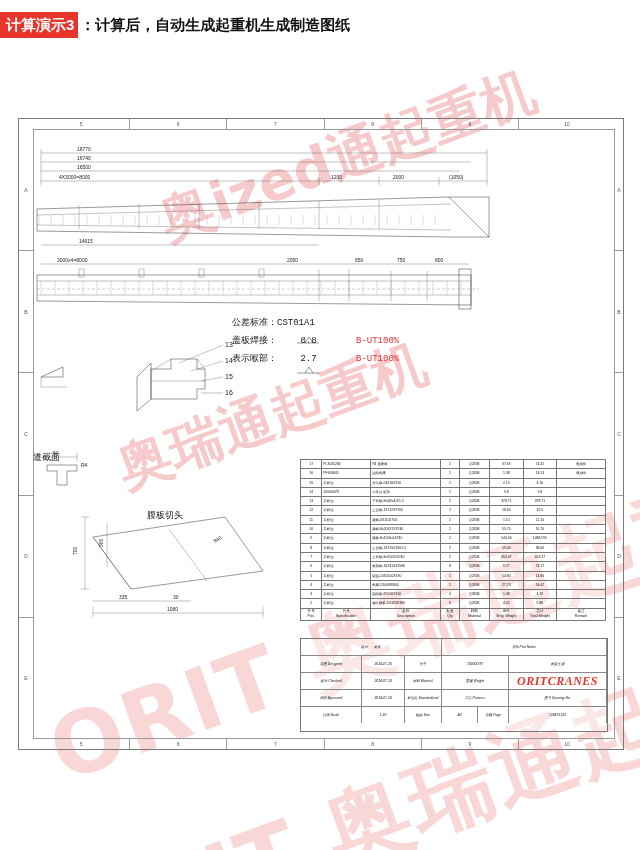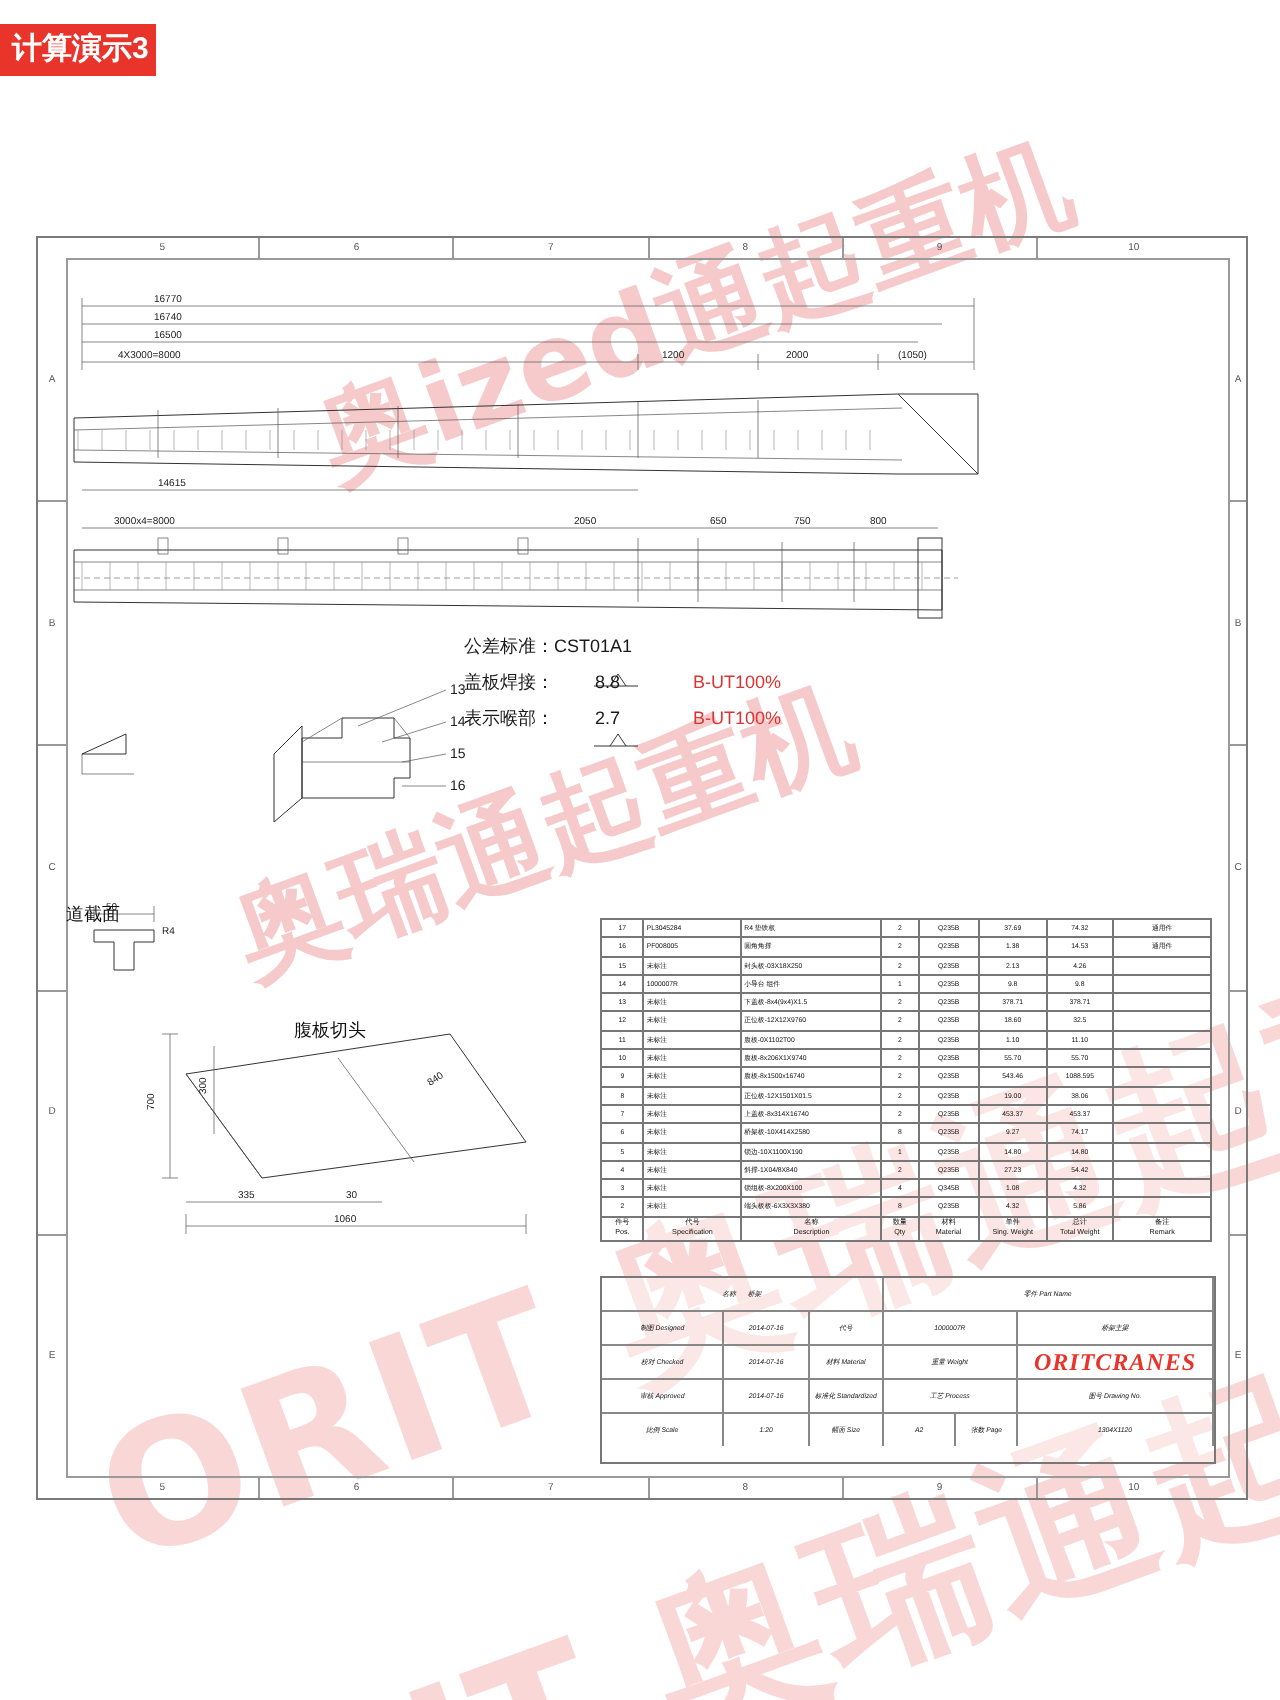--- a/index.html
+++ b/index.html
@@ -63,21 +63,21 @@
   .ln{stroke:#333;stroke-width:.5;fill:none;}
   .ln-thin{stroke:#555;stroke-width:.35;fill:none;}
   .ln-dash{stroke:#777;stroke-width:.35;fill:none;stroke-dasharray:3 2;}
   .hatch{stroke:#888;stroke-width:.3;}
   .dimtxt{font-size:5px;fill:#222;font-family:"Liberation Sans",sans-serif;}
   
   .notes{
     position:absolute;left:213px;top:195px;width:240px;font-size:9px;color:#1a1a1a;
     line-height:18px;
   }
-  .notes div{white-space:nowrap;}
+  .notes div{white-space:nowrap;font-family:Liberation Mono, monospace;}
   .notes .red{color:#d33;}
   .sec-label{position:absolute;font-size:9px;color:#111;}
   
   .bom{
     position:absolute;left:281px;top:340px;width:306px;border-collapse:collapse;
     font-size:3.4px;color:#111;background:rgba(255,255,255,.35);
   }
   .bom td,.bom th{border:.4px solid #777;padding:0 1px;height:8.3px;line-height:8.3px;
     white-space:nowrap;overflow:hidden;}
   .bom .c{text-align:center;}
@@ -91,20 +91,21 @@
   .tb-row{display:flex;border-bottom:.4px solid #888;font-style:italic;}
   .tb-cell{border-right:.4px solid #888;padding:1px 2px;box-sizing:border-box;}
   .brand{color:#e8342a;font-size:12px;font-weight:bold;letter-spacing:.5px;
     font-family:"Liberation Serif",serif;}
 </style>
 </head>
 <body>
 
 <div class="title-bar">
   <span class="title-badge">计算演示3</span>
+  <span class="title-rest">：计算后，自动生成起重机生成制造图纸</span>
 </div>
 
 <div class="wm wm-a">奥ized通起重机</div>
 <div class="wm wm-b">奥瑞通起重机</div>
 <div class="wm wm-c">ORIT 奥瑞通起重机</div>
 <div class="wm wm-d">ORIT 奥瑞通起重机</div>
 
 <div class="sheet">
 
   <div class="zone-top">

